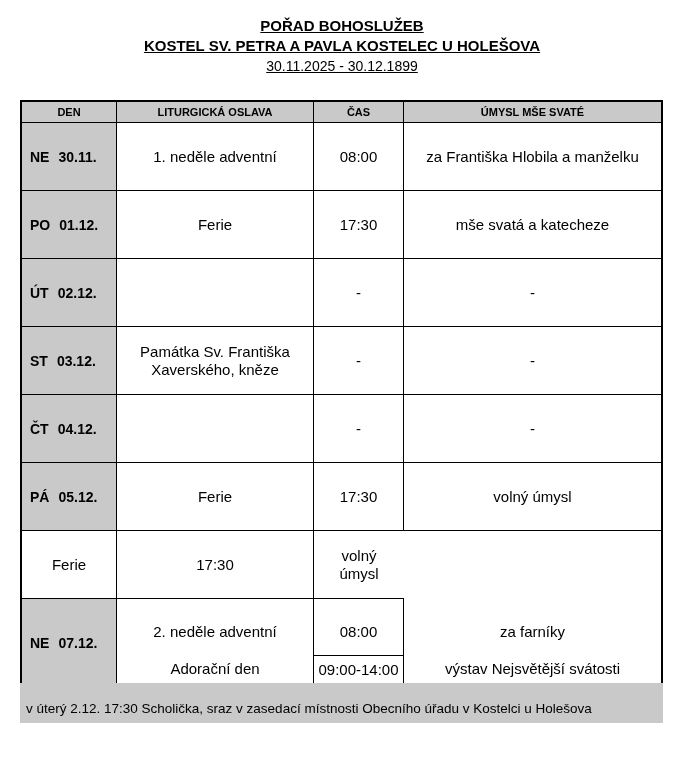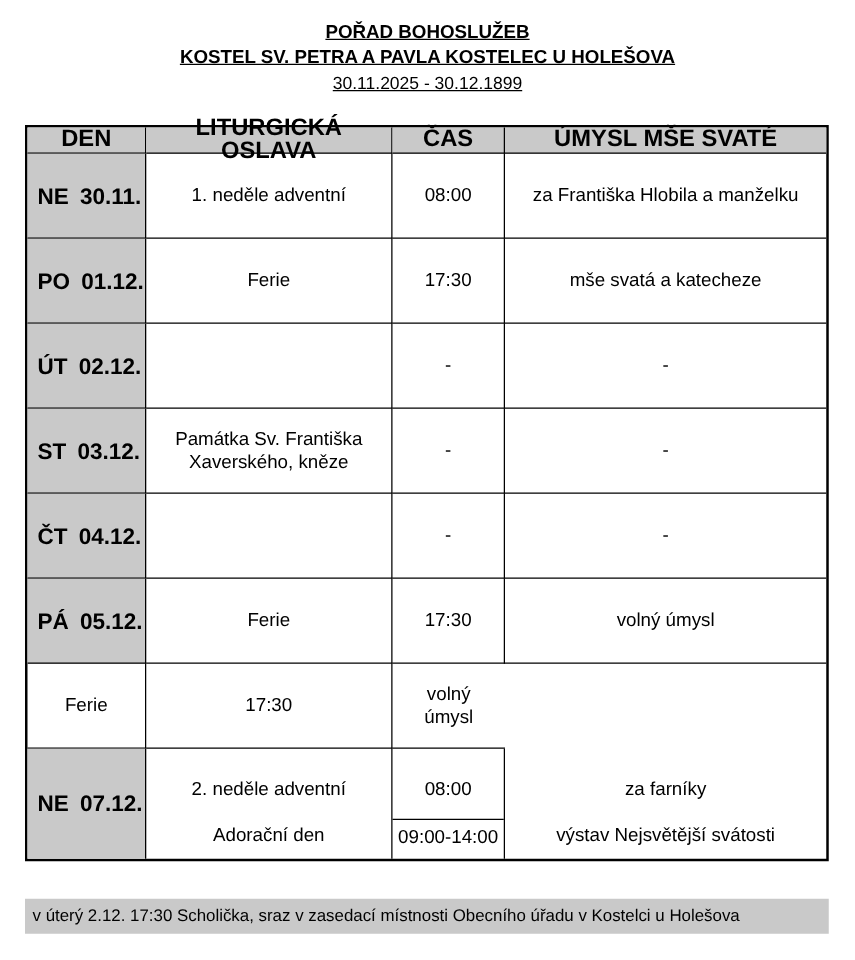--- a/index.html
+++ b/index.html
@@ -53,29 +53,29 @@
     text-align: center;
     font-size: 15px;
     line-height: 18px;
     padding: 2px 6px;
   }
   .trow .cell:last-child { border-right: none; }
   .trow:last-child .cell { border-bottom: none; }
   .head .cell {
     background: #c9c9c9;
     font-weight: bold;
-    font-size: 19px;
+    font-size: 11px;
     height: 21px;
     padding: 0 4px;
   }
   .body-row .cell { height: 68px; }
   .body-row .day {
     background: #c9c9c9;
     font-weight: bold;
-    font-size: 18px;
+    font-size: 14px;
     justify-content: flex-start;
     text-align: left;
     padding-left: 8px;
     gap: 9px;
     align-items: center;
   }
   .last-row .cell { height: 88px; }
   .stack {
     flex-direction: column;
     justify-content: flex-start;
@@ -87,27 +87,27 @@
   }
   .stack.time-stack { padding-left: 0; padding-right: 0; }
   .time-stack .line2 {
     width: 100%;
     border-top: 1px solid #000;
     padding: 5px 0 8px 0;
   }
   .footer-note {
     position: absolute;
     left: 20px;
-    top: 719px;
+    top: 683px;
     width: 643px;
     box-sizing: border-box;
     background: #c9c9c9;
     font-size: 13.5px;
     line-height: 21px;
-    padding: 3px 8px 4px 6px;
+    padding: 15px 8px 4px 6px;
   }
 </style>
 </head>
 <body>
 
 <div class="page">
 
   <div class="titles">
     <div class="title">POŘAD BOHOSLUŽEB</div>
     <div class="subtitle">KOSTEL SV. PETRA A PAVLA KOSTELEC U HOLEŠOVA</div>

